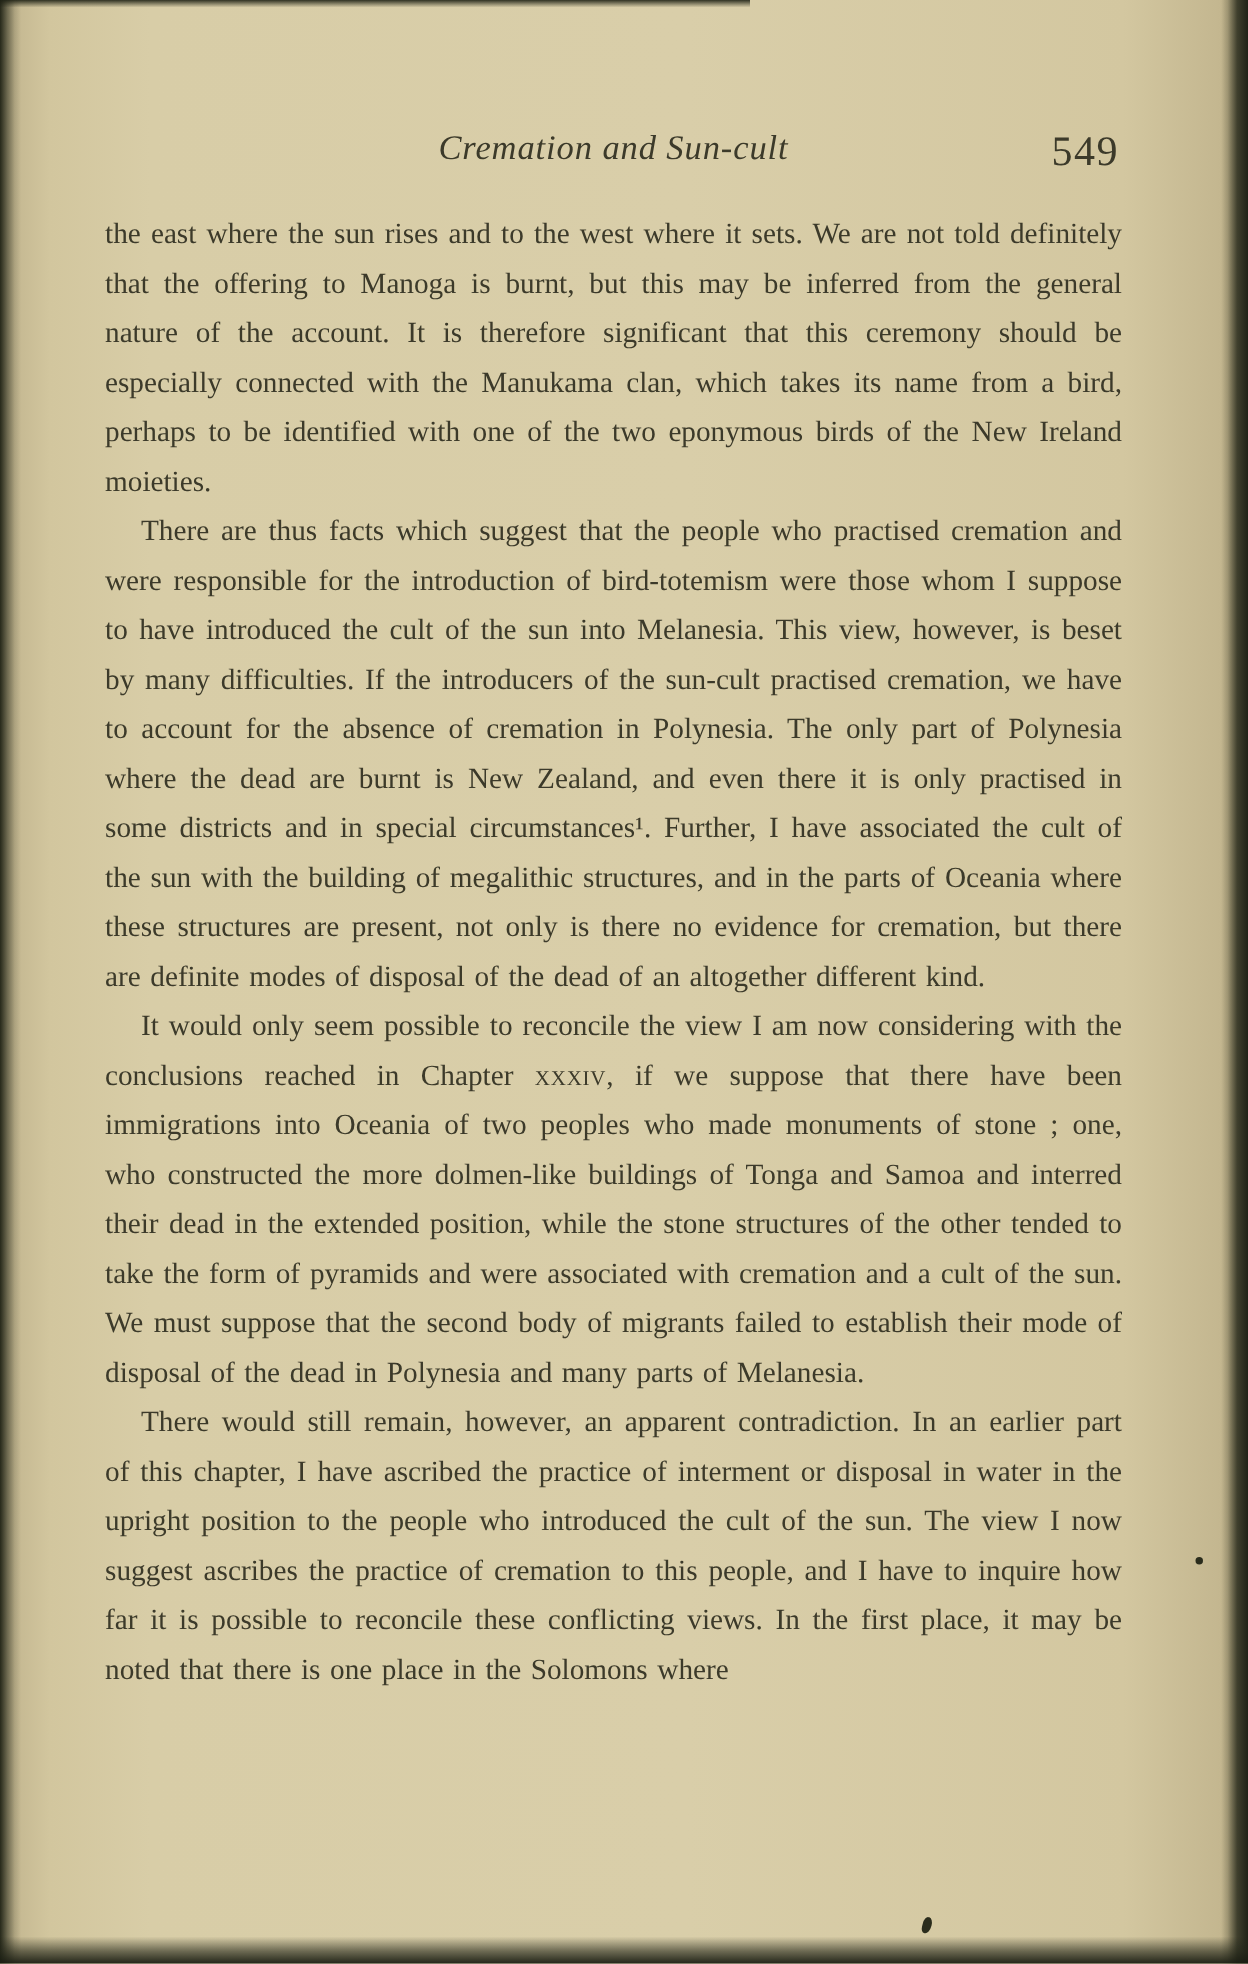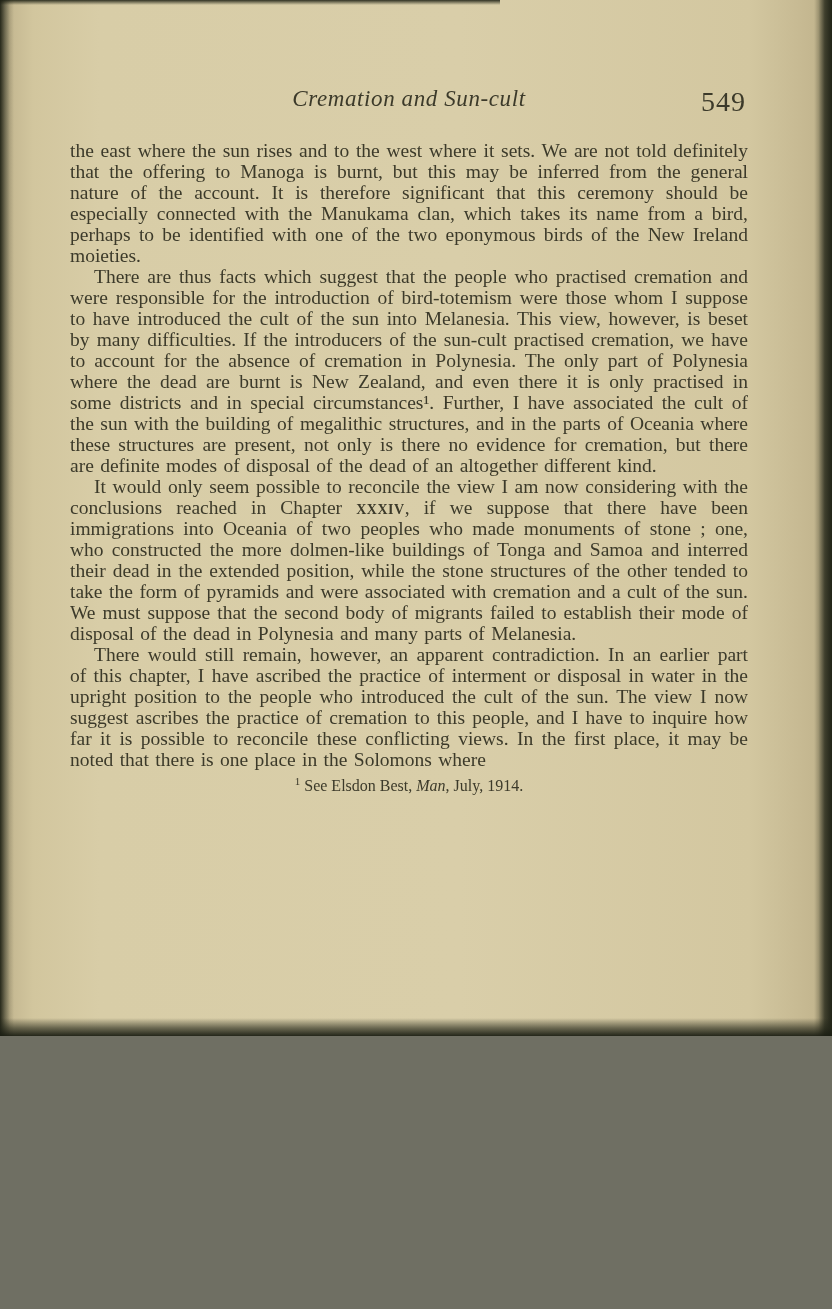--- a/index.html
+++ b/index.html
@@ -6,21 +6,21 @@
 html, body { margin: 0; padding: 0; }
 body {
   width: 832px;
   height: 1309px;
   background: #6f6f63;
   overflow: hidden;
 }
 .scan-page {
   position: relative;
   width: 832px;
-  height: 1036px;
+  height: 1309px;
   background: linear-gradient(90deg, #bfb28c 0%, #d2c69e 4%, #d8cda7 12%, #d9cea9 55%, #d3c7a0 90%, #c3b68f 98%, #a99d78 100%);
   overflow: hidden;
   font-family: "Liberation Serif", "DejaVu Serif", serif;
   color: #3c3a2a;
 }
 .edge { position: absolute; pointer-events: none; }
 .edge-left {
   left: 0; top: 0; bottom: 0; width: 14px;
   background: linear-gradient(90deg, rgba(30,33,20,0.95) 0%, rgba(40,43,28,0.55) 35%, rgba(60,60,40,0.18) 70%, rgba(0,0,0,0) 100%);
 }
@@ -58,25 +58,25 @@
 .head-page-number {
   position: absolute;
   right: 2px; top: 0;
   font-size: 28px;
   letter-spacing: 1px;
 }
 .body-text p {
   margin: 0;
   text-align: justify;
   font-size: 19.5px;
-  line-height: 21px;
+  line-height: 33px;
   word-spacing: 1.5px;
 }
 .body-text p.indent { text-indent: 24px; }
-.smallcaps { font-variant: small-caps; letter-spacing: 0.5px; font-weight: bold; }
+.smallcaps { font-variant: small-caps; letter-spacing: 0.5px; }
 .footnote {
   margin-top: 7px;
   text-align: center;
   font-size: 16px;
 }
 .footnote sup { font-size: 11px; line-height: 0; }
 .footnote .italic { font-style: italic; }
 .speck { position: absolute; background: #2a2c1c; }
 .speck-right { left: 797px; top: 1038px; width: 5px; height: 5px; border-radius: 50%; }
 .speck-bottom { left: 615px; top: 1278px; width: 6px; height: 11px; border-radius: 50% 50% 60% 40%; transform: rotate(14deg); }
@@ -93,21 +93,20 @@
       <div class="head-page-number">549</div>
     </div>
 
     <div class="body-text">
       <p>the east where the sun rises and to the west where it sets. We are not told definitely that the offering to Manoga is burnt, but this may be inferred from the general nature of the account. It is therefore significant that this ceremony should be especially connected with the Manukama clan, which takes its name from a bird, perhaps to be identified with one of the two eponymous birds of the New Ireland moieties.</p>
       <p class="indent">There are thus facts which suggest that the people who practised cremation and were responsible for the introduction of bird-totemism were those whom I suppose to have introduced the cult of the sun into Melanesia. This view, however, is beset by many difficulties. If the introducers of the sun-cult practised cremation, we have to account for the absence of cremation in Polynesia. The only part of Polynesia where the dead are burnt is New Zealand, and even there it is only practised in some districts and in special circumstances¹. Further, I have associated the cult of the sun with the building of megalithic structures, and in the parts of Oceania where these structures are present, not only is there no evidence for cremation, but there are definite modes of disposal of the dead of an altogether different kind.</p>
       <p class="indent"><span>It would only seem possible to reconcile the view I am now considering with the conclusions reached in Chapter </span><span class="smallcaps">xxxiv</span><span>, if we suppose that there have been immigrations into Oceania of two peoples who made monuments of stone ; one, who constructed the more dolmen-like buildings of Tonga and Samoa and interred their dead in the extended position, while the stone structures of the other tended to take the form of pyramids and were associated with cremation and a cult of the sun. We must suppose that the second body of migrants failed to establish their mode of disposal of the dead in Polynesia and many parts of Melanesia.</span></p>
       <p class="indent">There would still remain, however, an apparent contradiction. In an earlier part of this chapter, I have ascribed the practice of interment or disposal in water in the upright position to the people who introduced the cult of the sun. The view I now suggest ascribes the practice of cremation to this people, and I have to inquire how far it is possible to reconcile these conflicting views. In the first place, it may be noted that there is one place in the Solomons where</p>
     </div>
 
-    <div class="footnote"><sup>1</sup><span> See Elsdon Best, </span><span class="italic">Man</span><span>, July, 1914.</span></div>
 
   </div>
 
   <div class="edge edge-left"></div>
   <div class="edge edge-right"></div>
   <div class="edge edge-bottom"></div>
   <div class="edge edge-top"></div>
 
   <div class="speck speck-right"></div>
   <div class="speck speck-bottom"></div>

